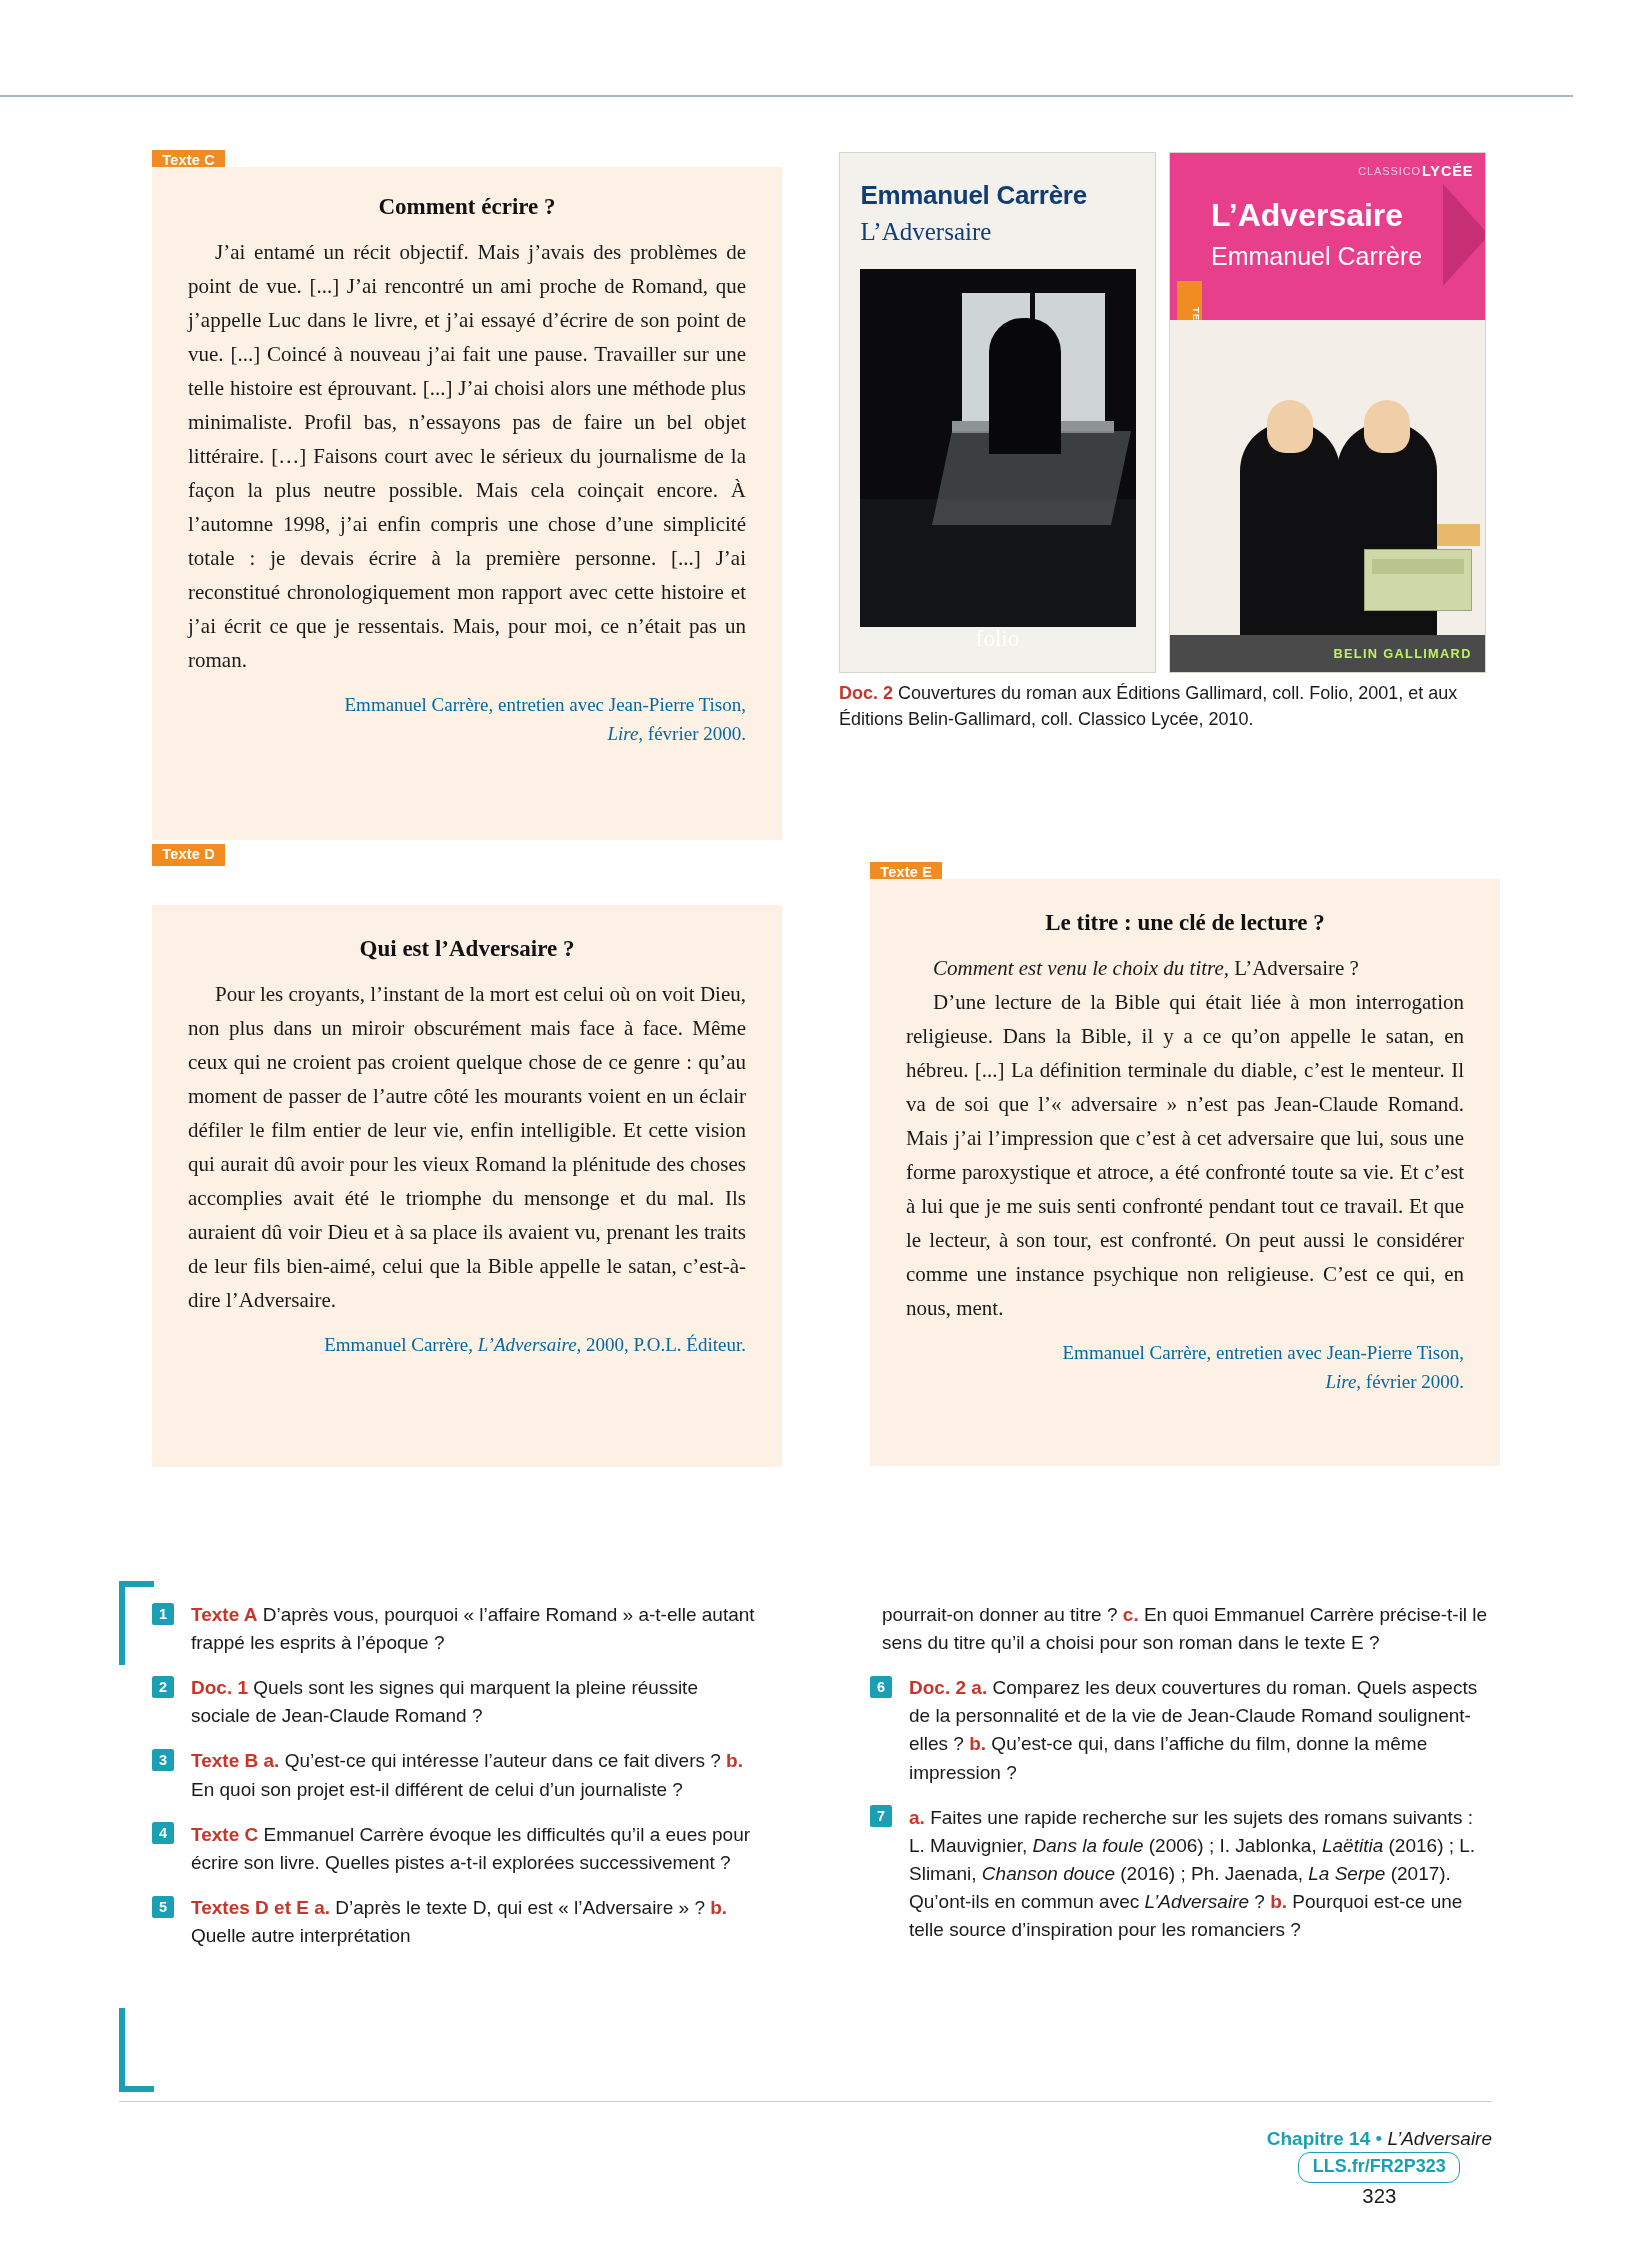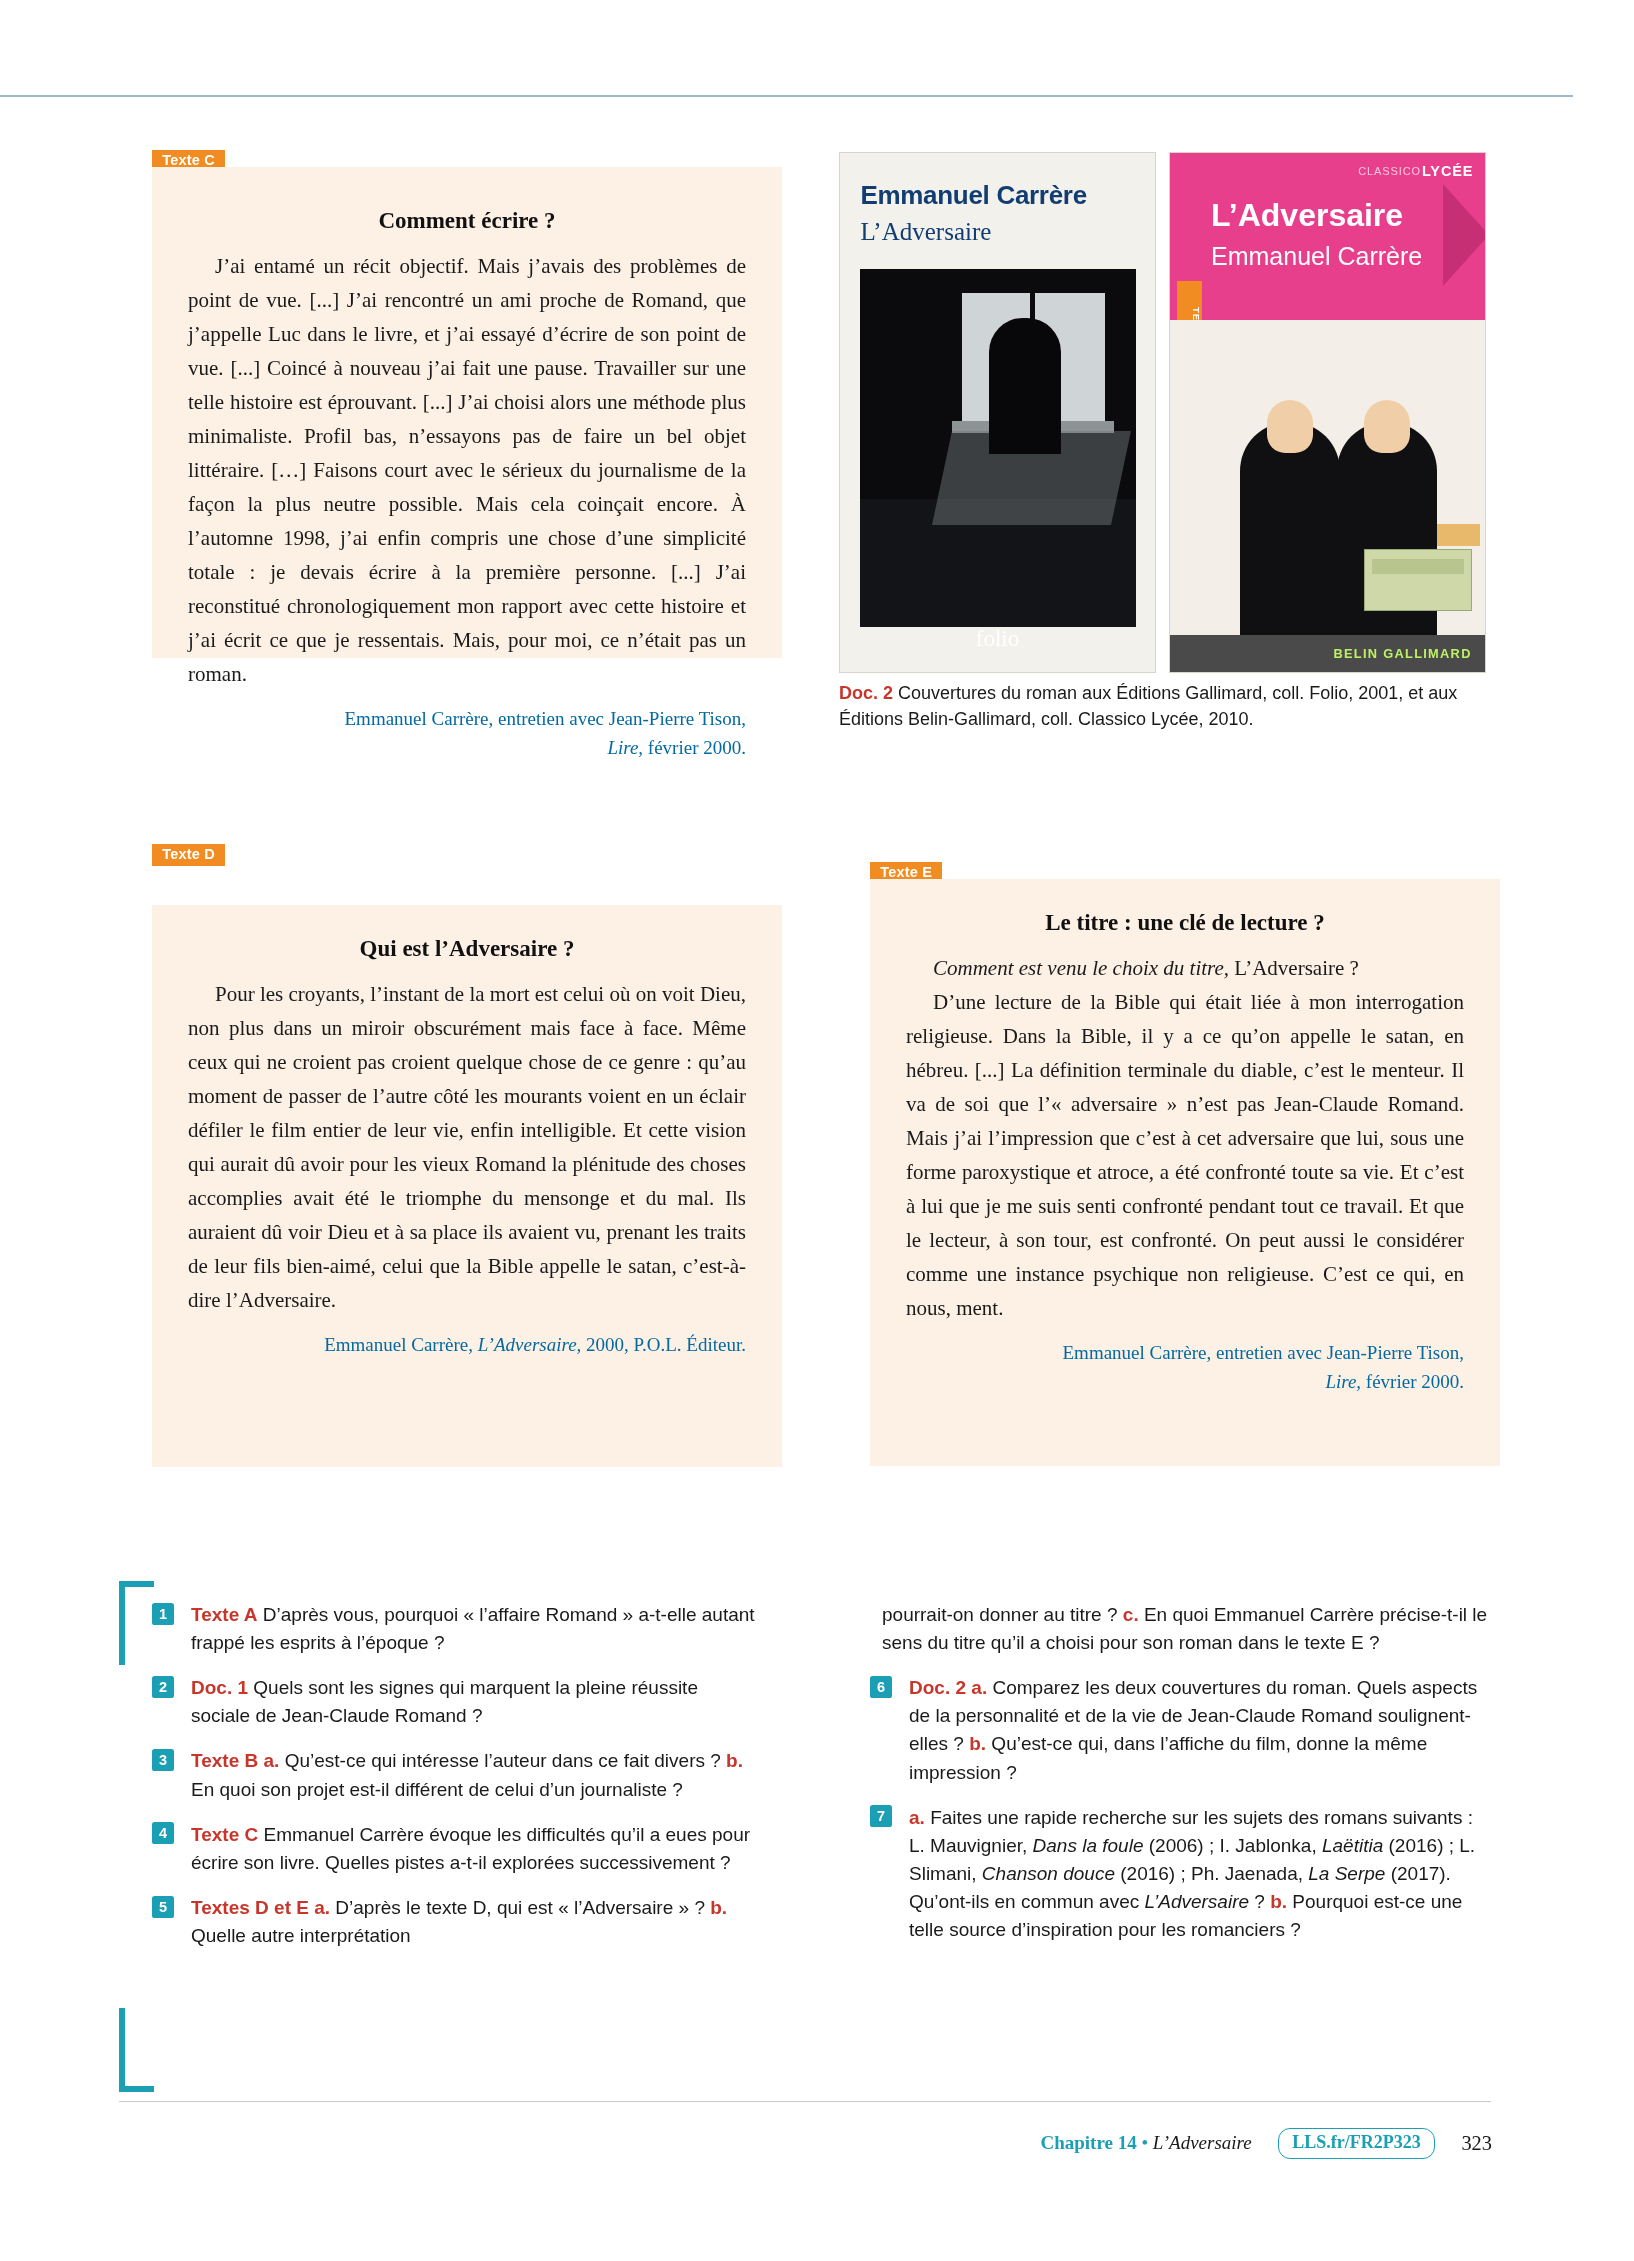--- a/index.html
+++ b/index.html
@@ -359,23 +359,24 @@
     width: 1372px;
     height: 0.9px;
     background: #c9c9c9;
   }
   .footer {
     position: absolute;
     right: 143px;
     top: 2128px;
     display: flex;
     align-items: center;
-    gap: 26px;
-    font-family: Liberation Serif, serif;
+    gap: 2px;
+    font-family: Liberation Sans, sans-serif;
     font-size: 19px;
+    flex-direction: column;
   }
   .foot-chap { color: #1a9fb5; }
   .foot-chap b { font-weight: bold; }
   .foot-chap em { font-style: italic; color: #1a1a1a; }
   .foot-code {
     border: 1.7px solid #1a9fb5;
     border-radius: 12px;
     padding: 3.4px 13.6px 4.3px 13.6px;
     color: #1a9fb5;
     font-weight: bold;
@@ -387,21 +388,21 @@
   }
 </style>
 </head>
 <body>
 
 <div class="page">
 
   <div class="top-rule"></div>
 
   <div class="tag" style="left:152px; top:150px;">Texte C</div>
-  <div class="textbox" style="left:152px; top:167px; width:630px; height:491px; padding:41px 36px 0 36px;">
+  <div class="textbox" style="left:152px; top:167px; width:630px; height:673px; padding:27px 36px 0 36px;">
     <div class="box-title">Comment écrire ?</div>
     <p class="box-body">J’ai entamé un récit objectif. Mais j’avais des problèmes de point de vue. [...] J’ai rencontré un ami proche de Romand, que j’appelle Luc dans le livre, et j’ai essayé d’écrire de son point de vue. [...] Coincé à nouveau j’ai fait une pause. Travailler sur une telle histoire est éprouvant. [...] J’ai choisi alors une méthode plus minimaliste. Profil bas, n’essayons pas de faire un bel objet littéraire. […] Faisons court avec le sérieux du journalisme de la façon la plus neutre possible. Mais cela coinçait encore. À l’automne 1998, j’ai enfin compris une chose d’une simplicité totale : je devais écrire à la première personne. [...] J’ai reconstitué chronologiquement mon rapport avec cette histoire et j’ai écrit ce que je ressentais. Mais, pour moi, ce n’était pas un roman.</p>
     <div class="box-source">
       <span>Emmanuel Carrère, entretien avec Jean-Pierre Tison,</span><br>
       <em>Lire,</em><span> février 2000.</span>
     </div>
   </div>
 
   <div class="doc2-wrap">
 

